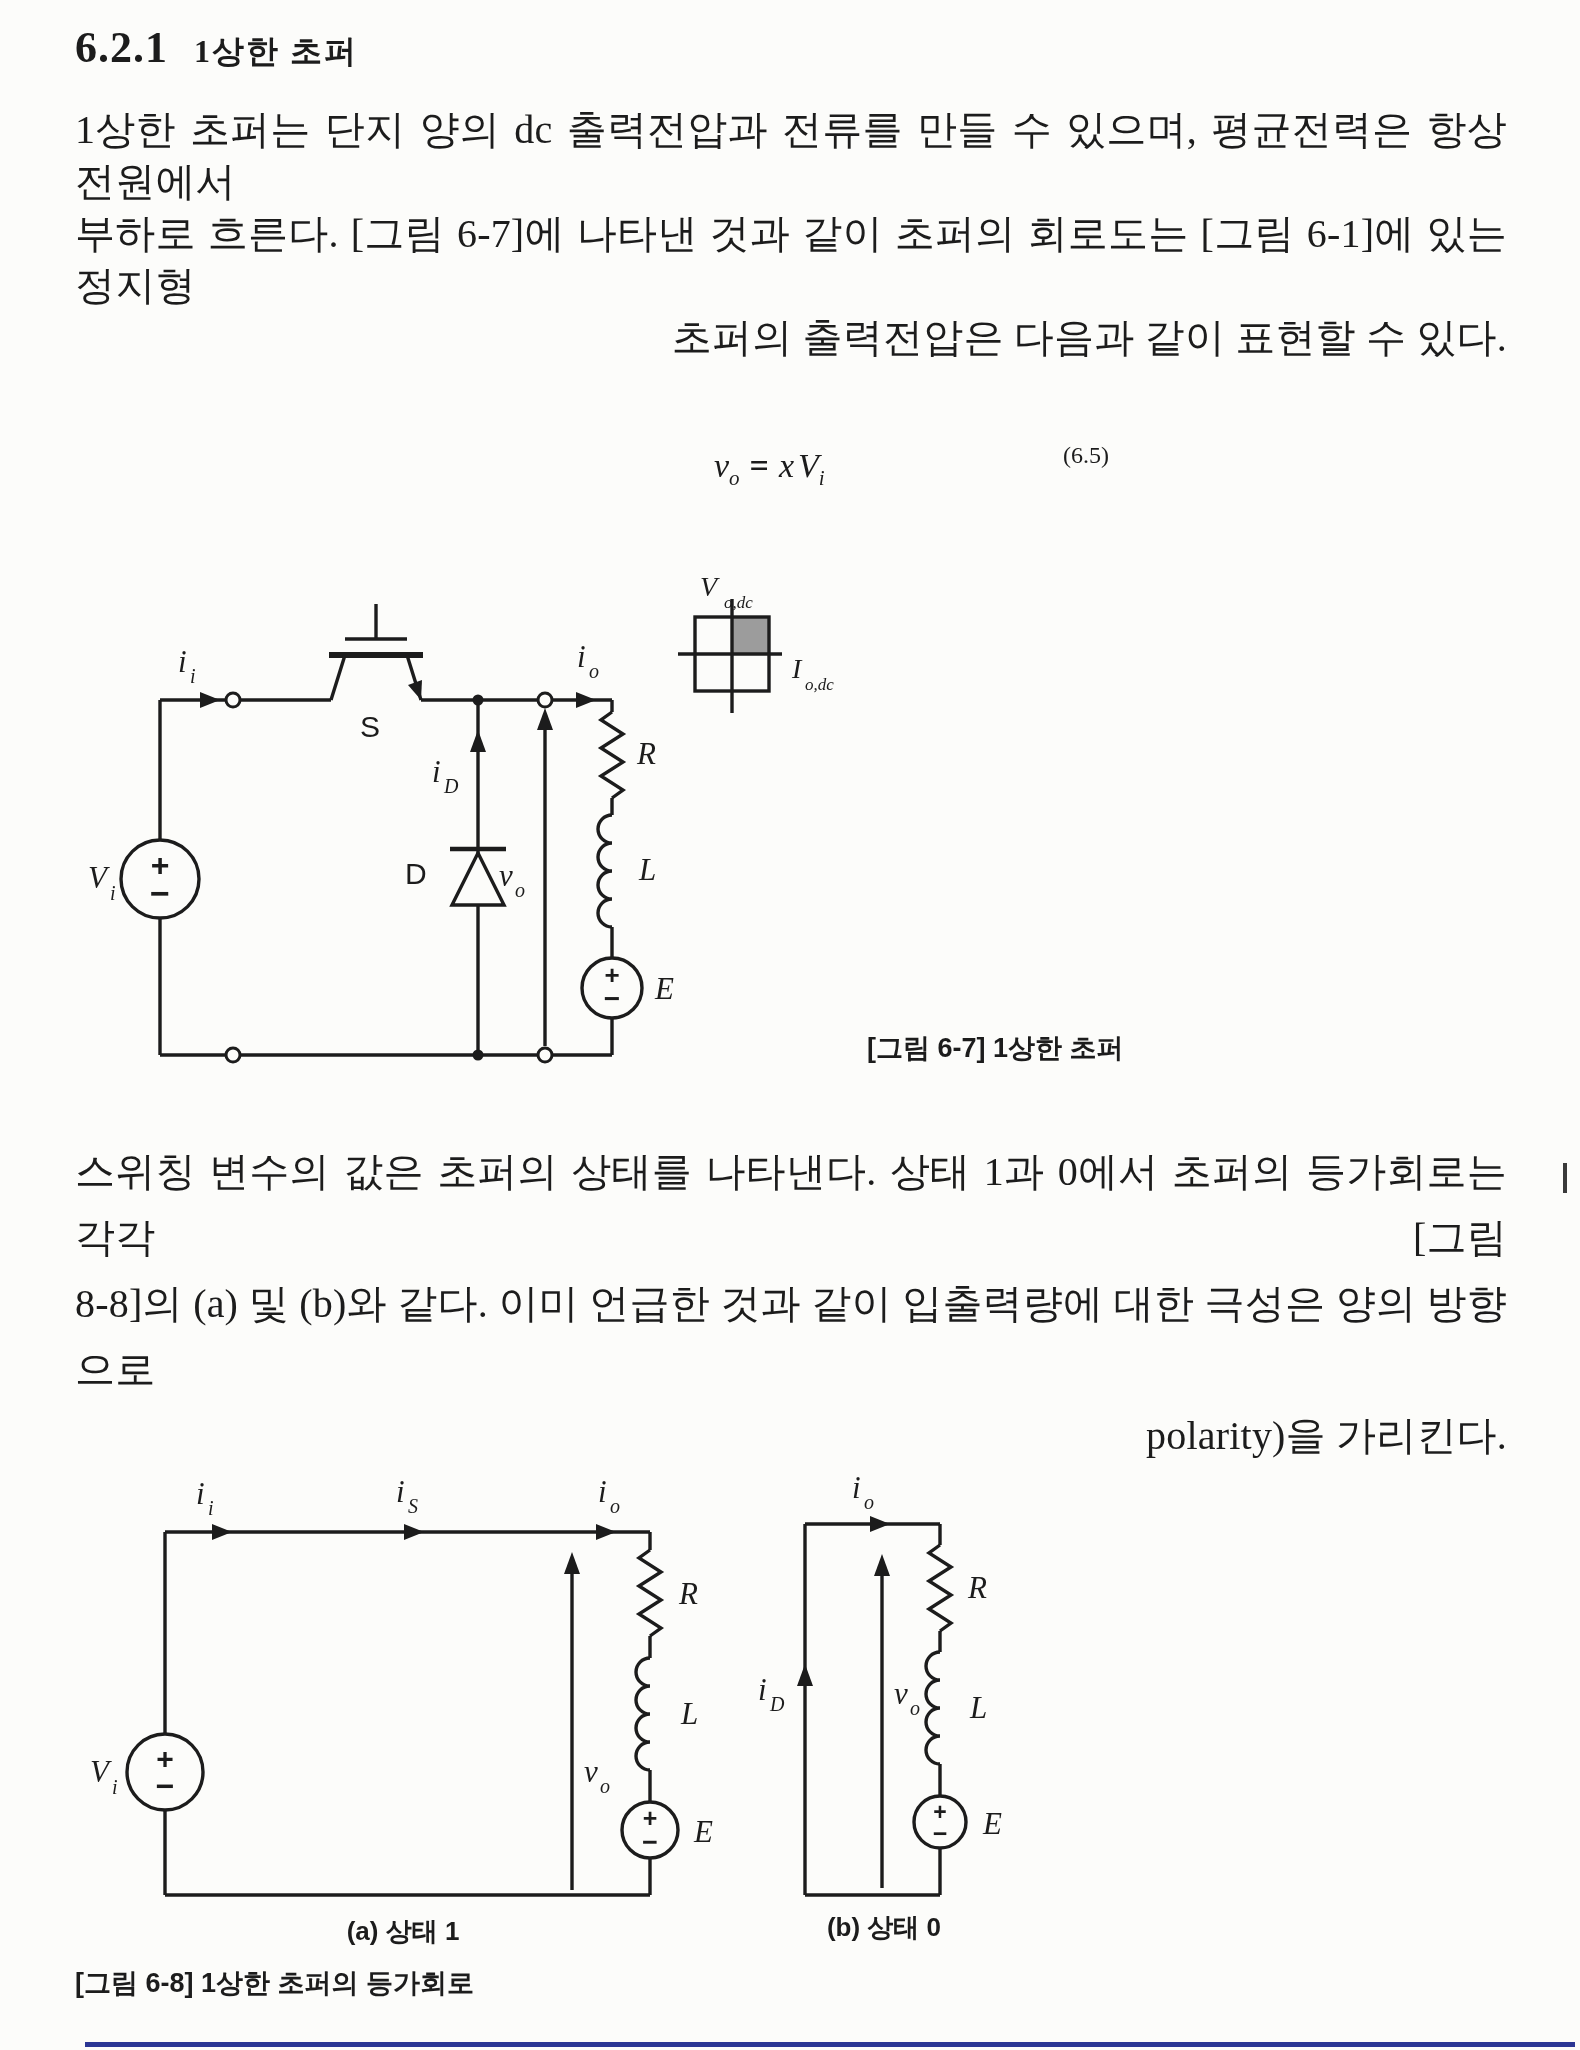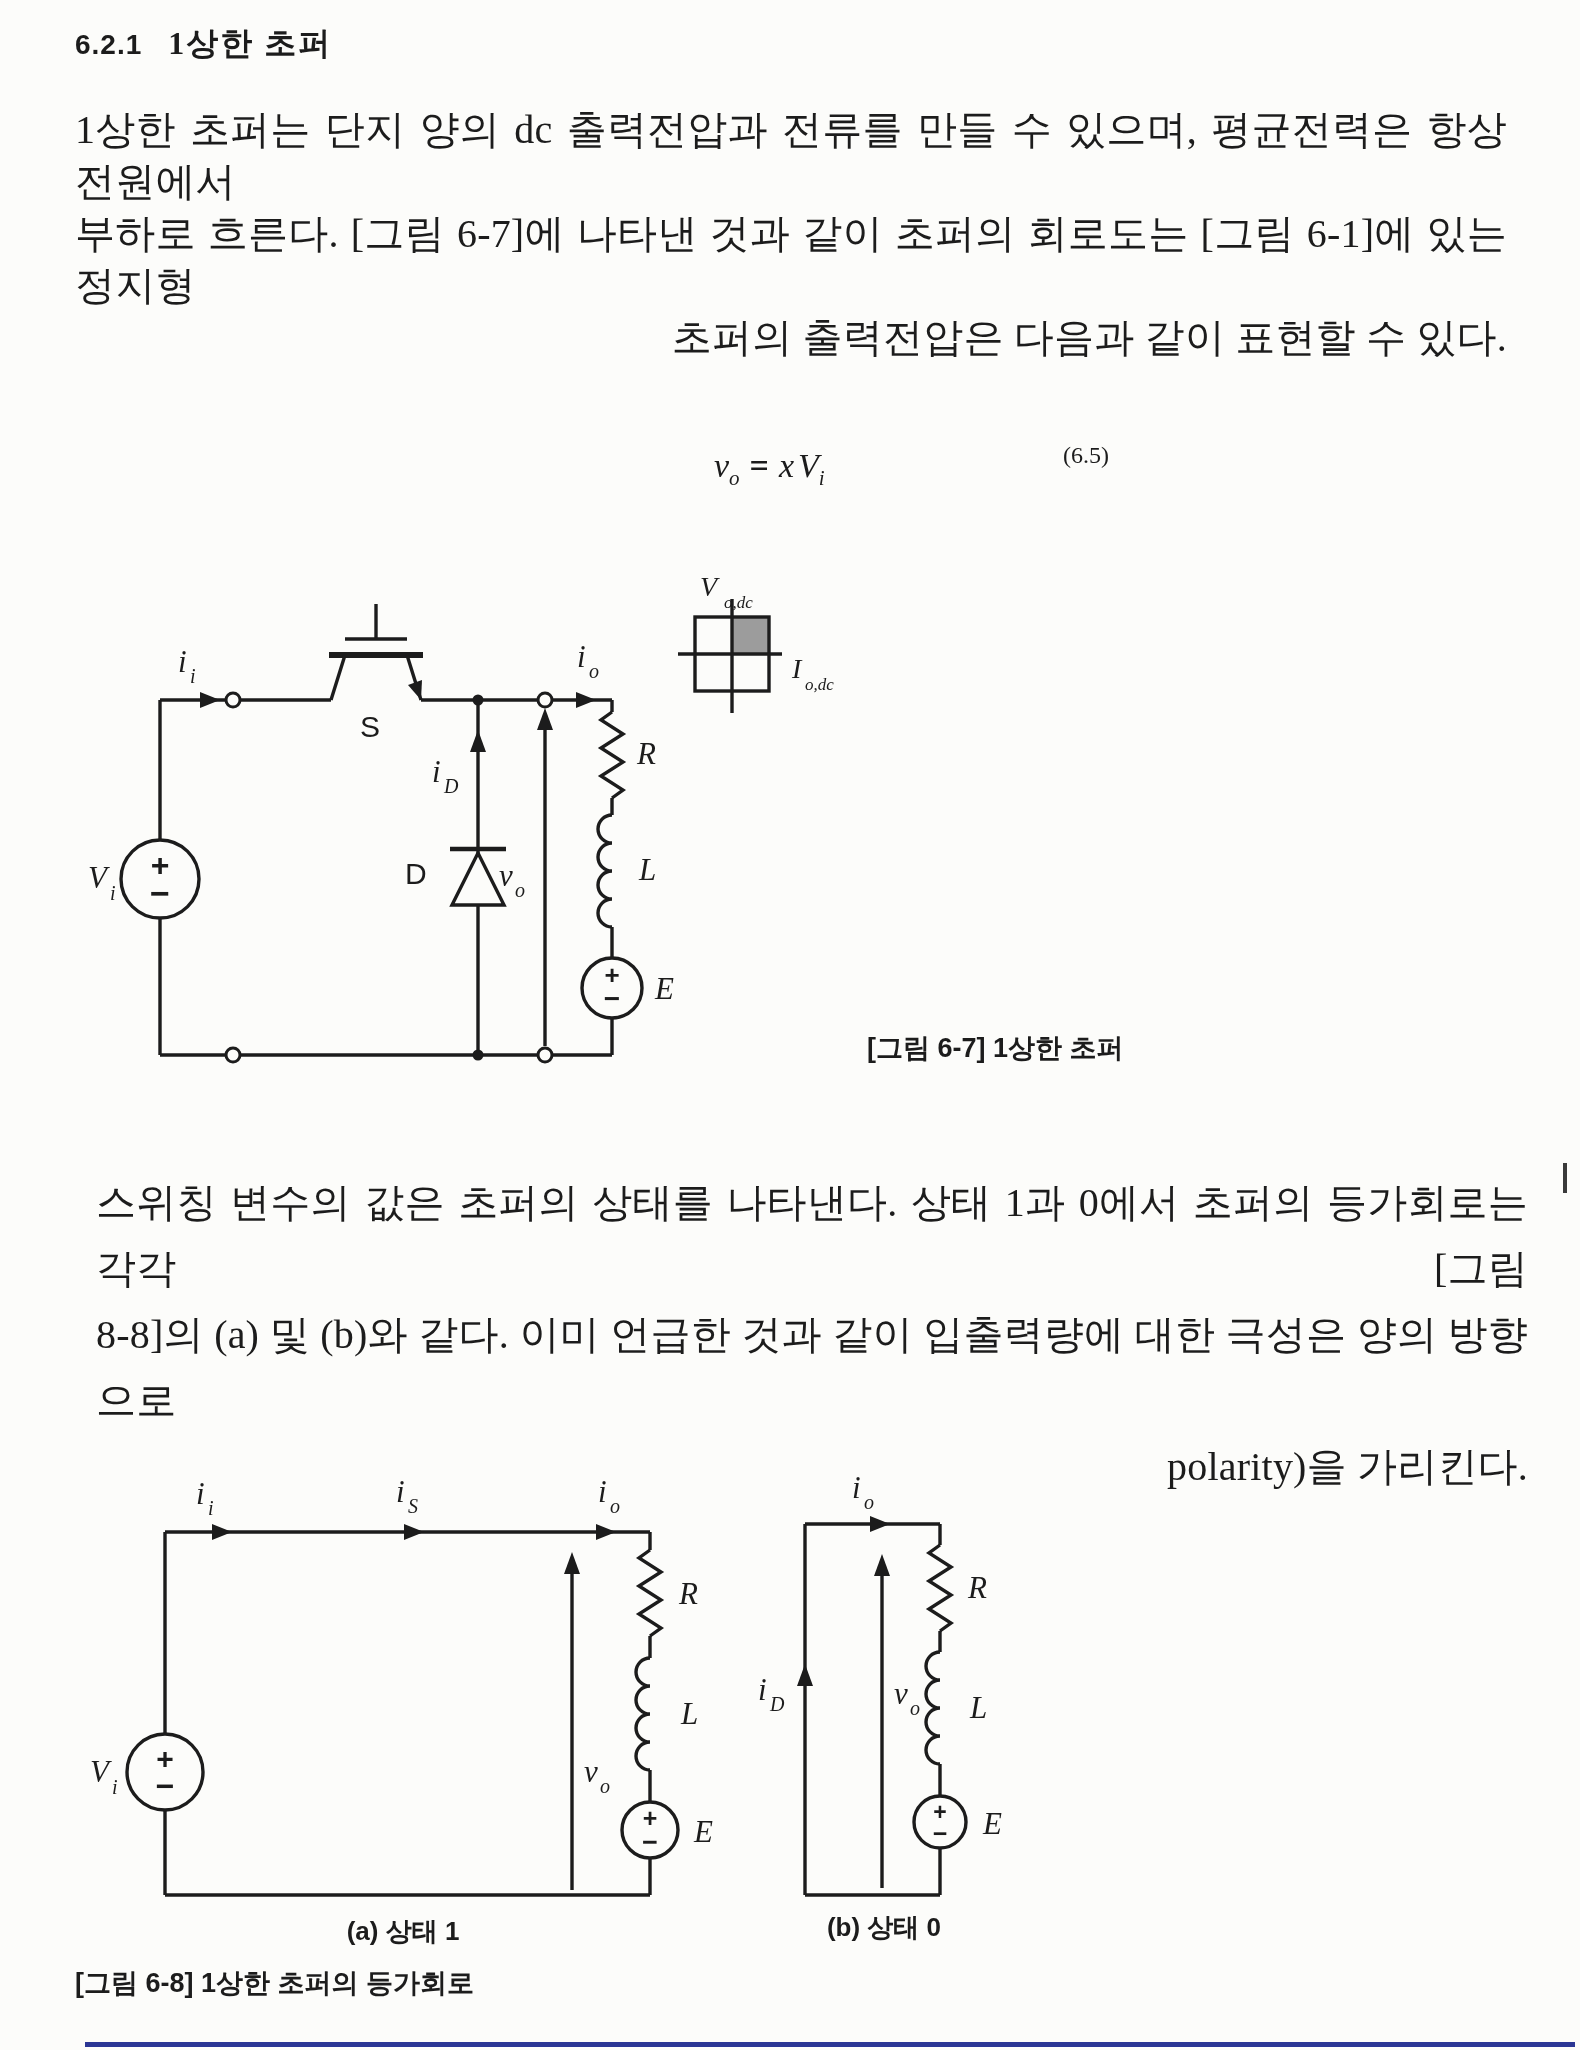--- a/index.html
+++ b/index.html
@@ -1,23 +1,23 @@
 <!DOCTYPE html>
 <html><head>
 <meta charset="utf-8">
 <style>
   html,body{margin:0;padding:0;background:#ddd;}
   .page{position:relative;width:1580px;height:2050px;background:#fcfcfa;overflow:hidden;
         font-family:"Liberation Serif",serif;color:#1c1c1c;}
   .heading{position:absolute;left:75px;top:22px;display:flex;gap:26px;align-items:baseline;}
-  .heading .num{font-family:Liberation Sans, sans-serif;font-weight:bold;font-size:28px;letter-spacing:1px;}
+  .heading .num{font-family:Liberation Serif, serif;font-weight:bold;font-size:44px;letter-spacing:1px;}
   .heading .ttl{font-weight:bold;font-size:32px;letter-spacing:2px;}
   .para{position:absolute;left:75px;width:1432px;font-size:40px;letter-spacing:0.2px;}
   .para1{top:104px;line-height:52px;}
-  .para2{top:1170px;line-height:66px;margin-left:21px;}
+  .para2{top:1139px;line-height:66px;}
   .jline{text-align:justify;text-align-last:justify;}
   .lline{text-align:right;}
   .eq{position:absolute;left:714px;top:447px;font-style:italic;font-size:34px;white-space:nowrap;}
   .eq sub{font-size:21px;}
   .eq .rel{margin:0 10px;font-style:normal;font-weight:bold;}
   .eq .factor{margin-right:4px;}
   .eqnum{position:absolute;left:1063px;top:442px;font-size:24px;}
   svg{position:absolute;}
   .fig67{left:80px;top:420px;}
   .fig68{left:60px;top:1440px;}

